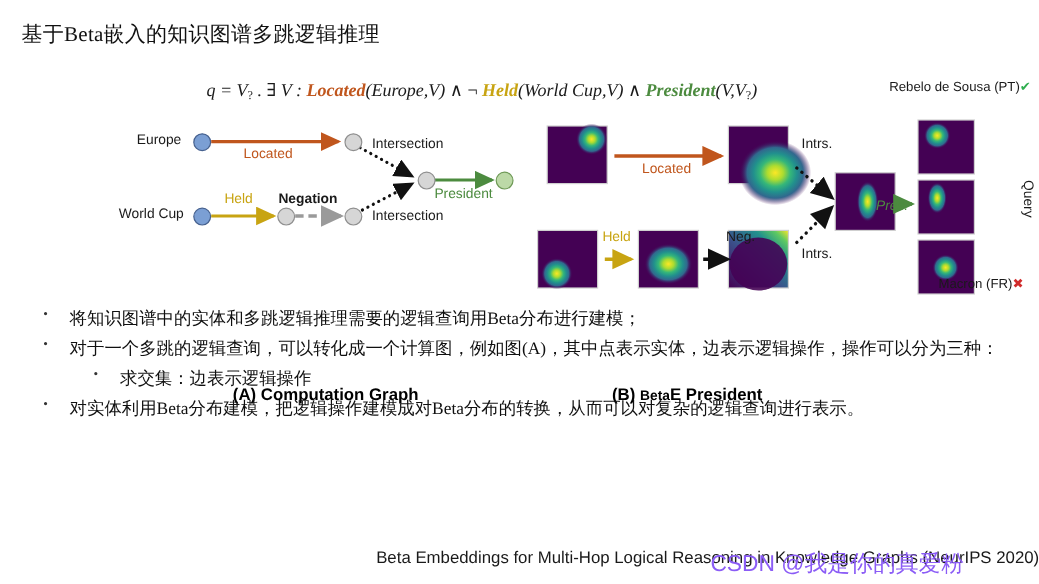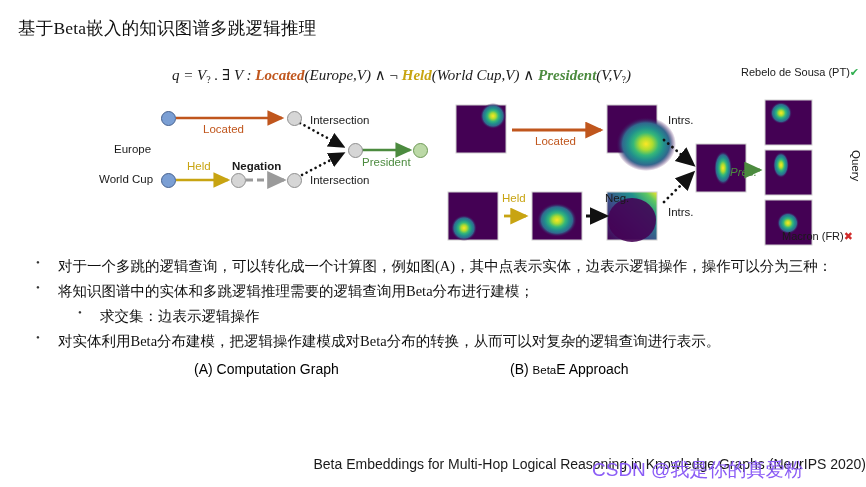--- a/index.html
+++ b/index.html
@@ -40,23 +40,22 @@
   .node.gray{background:#d6d6d6;border:1.4px solid #8f8f8f;}
   .node.green{background:#bcd9a7;border:1.4px solid #6f9a57;}
   .nlabel{position:absolute;font-size:11.5px;color:#1a1a1a;white-space:nowrap;}
   .elabel{position:absolute;font-size:11.5px;white-space:nowrap;}
   .e-orange{color:#c0561d;}
   .e-gold{color:#c8a412;}
   .e-green{color:#4c8b3f;}
   .e-dark{color:#1a1a1a;}
 
   .capA,.capB{
-    position:absolute;font-size:14px;font-weight:normal;color:#000;
+    position:absolute;font-size:14px;font-weight:bold;color:#000;
     white-space:nowrap;
-    margin-top:41px;
   }
   .capA{left:194px;top:228px;}
   .capB{left:510px;top:228px;}
   .smallcaps{font-size:11.5px;}
 
   
   .graphB{position:absolute;left:440px;top:0px;width:426px;height:160px;}
   .query-label{
     position:absolute;right:4px;top:136px;font-size:11.5px;color:#1a1a1a;
     writing-mode:vertical-rl;
@@ -136,21 +135,21 @@
       
       <div class="node blue" style="left:57px;top:19px;"></div>
       <div class="node gray" style="left:183px;top:19px;"></div>
       <div class="node blue" style="left:57px;top:81px;"></div>
       <div class="node gray" style="left:127px;top:81px;"></div>
       <div class="node gray" style="left:183px;top:81px;"></div>
       <div class="node gray" style="left:244px;top:51px;"></div>
       <div class="node green" style="left:309px;top:51px;"></div>
 
       
-      <span class="nlabel" style="left:10px;top:19px;margin-top:32px;">Europe</span>
+      <span class="nlabel" style="left:10px;top:19px;">Europe</span>
       <span class="nlabel" style="left:-5px;top:81px;">World Cup</span>
 
       
       <span class="elabel e-orange" style="left:99px;top:31px;">Located</span>
       <span class="elabel e-gold" style="left:83px;top:68px;">Held</span>
       <span class="elabel e-dark" style="left:128px;top:68px;font-weight:bold;">Negation</span>
       <span class="elabel e-dark" style="left:206px;top:22px;">Intersection</span>
       <span class="elabel e-dark" style="left:206px;top:82px;">Intersection</span>
       <span class="elabel e-green" style="left:258px;top:64px;">President</span>
     </div>
@@ -249,26 +248,26 @@
 
       
       <span class="res-label" style="left:255px;top:-26px;"><span>Rebelo de Sousa (PT)</span><span class="tick">✔</span></span>
       <span class="res-label" style="left:296px;top:138px;"><span>Macron (FR)</span><span class="cross">✖</span></span>
 
       
       <span class="query-label" style="left:376px;top:58px;">Query</span>
     </div>
 
     <div class="capA"><span>(A) </span><span>Computation Graph</span></div>
-    <div class="capB"><span>(B) </span><span class="smallcaps">Beta</span><span>E Approach</span></div>
+    <div class="capB"><span>(B) </span><span class="smallcaps">Beta</span><span>E President</span></div>
   </div>
 
   <div class="bullets">
+    <div class="b1">将知识图谱中的实体和多跳逻辑推理需要的逻辑查询用Beta分布进行建模；</div>
     <div class="b1">对于一个多跳的逻辑查询，可以转化成一个计算图，例如图(A)，其中点表示实体，边表示逻辑操作，操作可以分为三种：</div>
-    <div class="b1">将知识图谱中的实体和多跳逻辑推理需要的逻辑查询用Beta分布进行建模；</div>
     <div class="b2">求交集：边表示逻辑操作</div>
     <div class="b1">对实体利用Beta分布建模，把逻辑操作建模成对Beta分布的转换，从而可以对复杂的逻辑查询进行表示。</div>
   </div>
 
   <div class="footer">Beta Embeddings for Multi-Hop Logical Reasoning in Knowledge Graphs (NeurIPS 2020)</div>
   <div class="watermark">CSDN @我是你的真爱粉</div>
 
 </div>
 
 </body></html>

